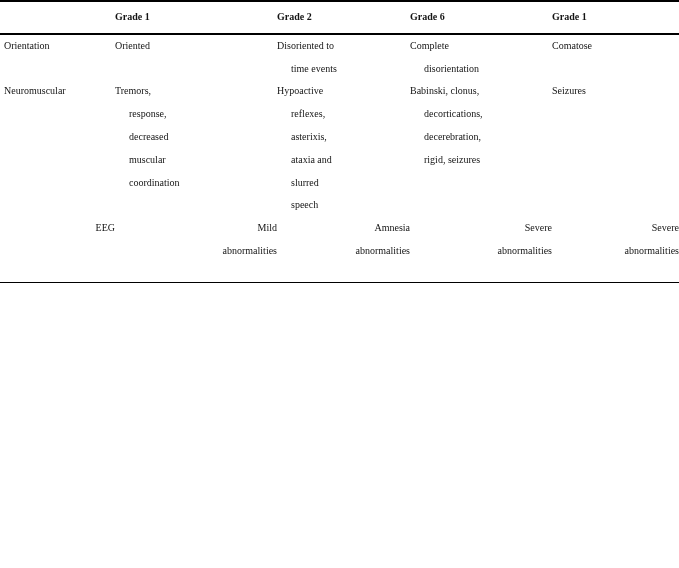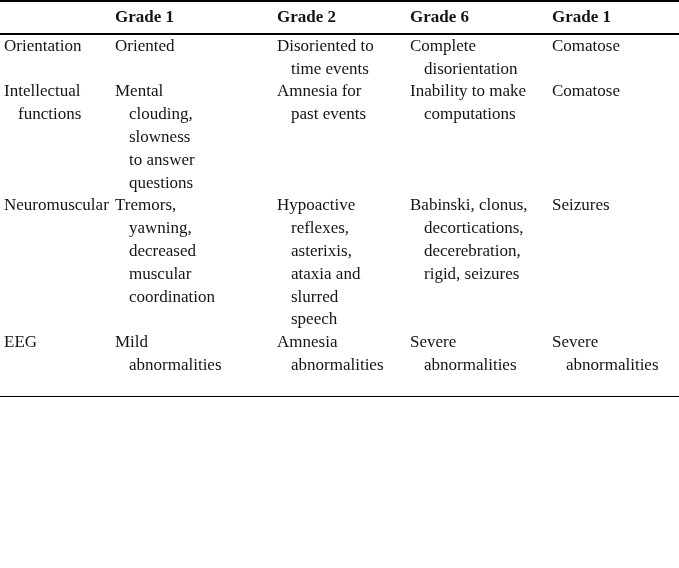--- a/index.html
+++ b/index.html
@@ -4,21 +4,21 @@
 <style>
   html, body { margin: 0; padding: 0; background: #ffffff; }
   .page {
     position: relative;
     width: 679px;
     height: 568px;
     overflow: hidden;
     background: #ffffff;
     color: #141414;
     font-family: "Liberation Serif", "DejaVu Serif", serif;
-    font-size: 17px;
+    font-size: 10px;
     line-height: 22.8px;
   }
   table.grades {
     width: 679px;
     table-layout: fixed;
     border-collapse: collapse;
     border-spacing: 0;
     border-top: 2px solid #000000;
   }
   col.c0 { width: 115px; }
@@ -44,21 +44,21 @@
   td.cell, th.rowlabel {
     white-space: pre-line;
     padding-left: 14px;
     text-indent: -14px;
   }
   th.rowlabel {
     padding-left: 18px;   
     text-indent: -14px;
   }
   tbody tr.first-row th, tbody tr.first-row td { padding-top: 5px; }
-  tbody tr.last-row th, tbody tr.last-row td { padding-bottom: 19px; }
+  tbody tr.last-row th, tbody tr.last-row td { padding-bottom: 19px; text-align: right; }
   .bottom-rule { width: 679px; }
   .bottom-rule .thin { height: 0; border-top: 1.5px solid #000000; }
 </style>
 </head>
 <body>
 
 <div class="page">
 
   <table class="grades">
     <colgroup>
@@ -81,37 +81,23 @@
       <tr>
         <th class="rowlabel">Orientation</th>
         <td class="cell">Oriented</td>
         <td class="cell">Disoriented to
 time events</td>
         <td class="cell">Complete
 disorientation</td>
         <td class="cell">Comatose</td>
       </tr>
       <tr>
-        <th class="rowlabel">Intellectual
-functions</th>
-        <td class="cell">Mental
-clouding,
-slowness
-to answer
-questions</td>
-        <td class="cell">Amnesia for
-past events</td>
-        <td class="cell">Inability to make
-computations</td>
-        <td class="cell">Comatose</td>
-      </tr>
-      <tr>
         <th class="rowlabel">Neuromuscular</th>
         <td class="cell">Tremors,
-yawning,
+response,
 decreased
 muscular
 coordination</td>
         <td class="cell">Hypoactive
 reflexes,
 asterixis,
 ataxia and
 slurred
 speech</td>
         <td class="cell">Babinski, clonus,

